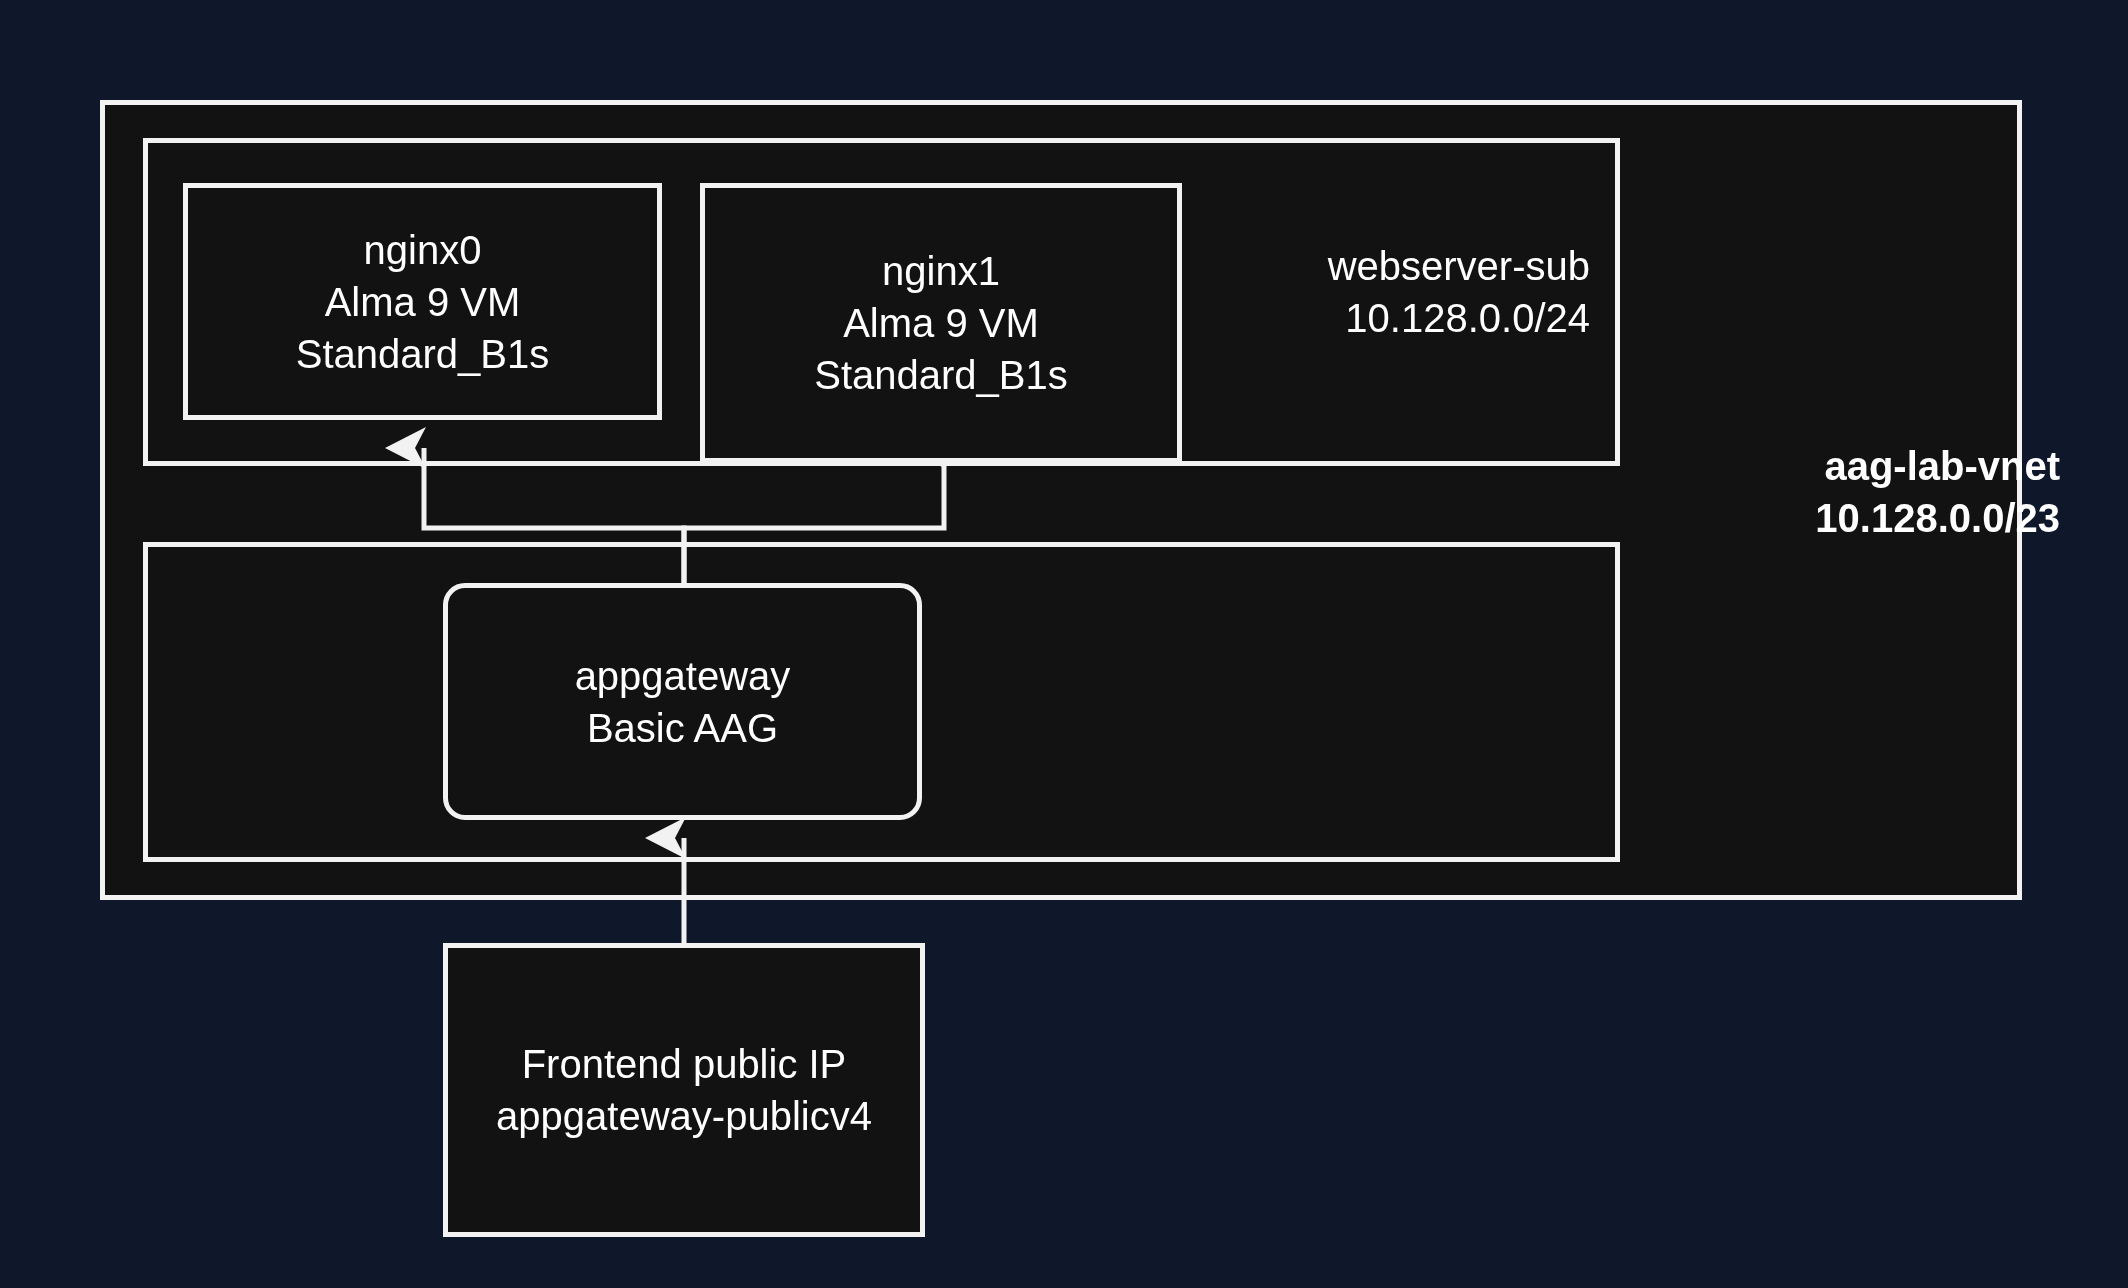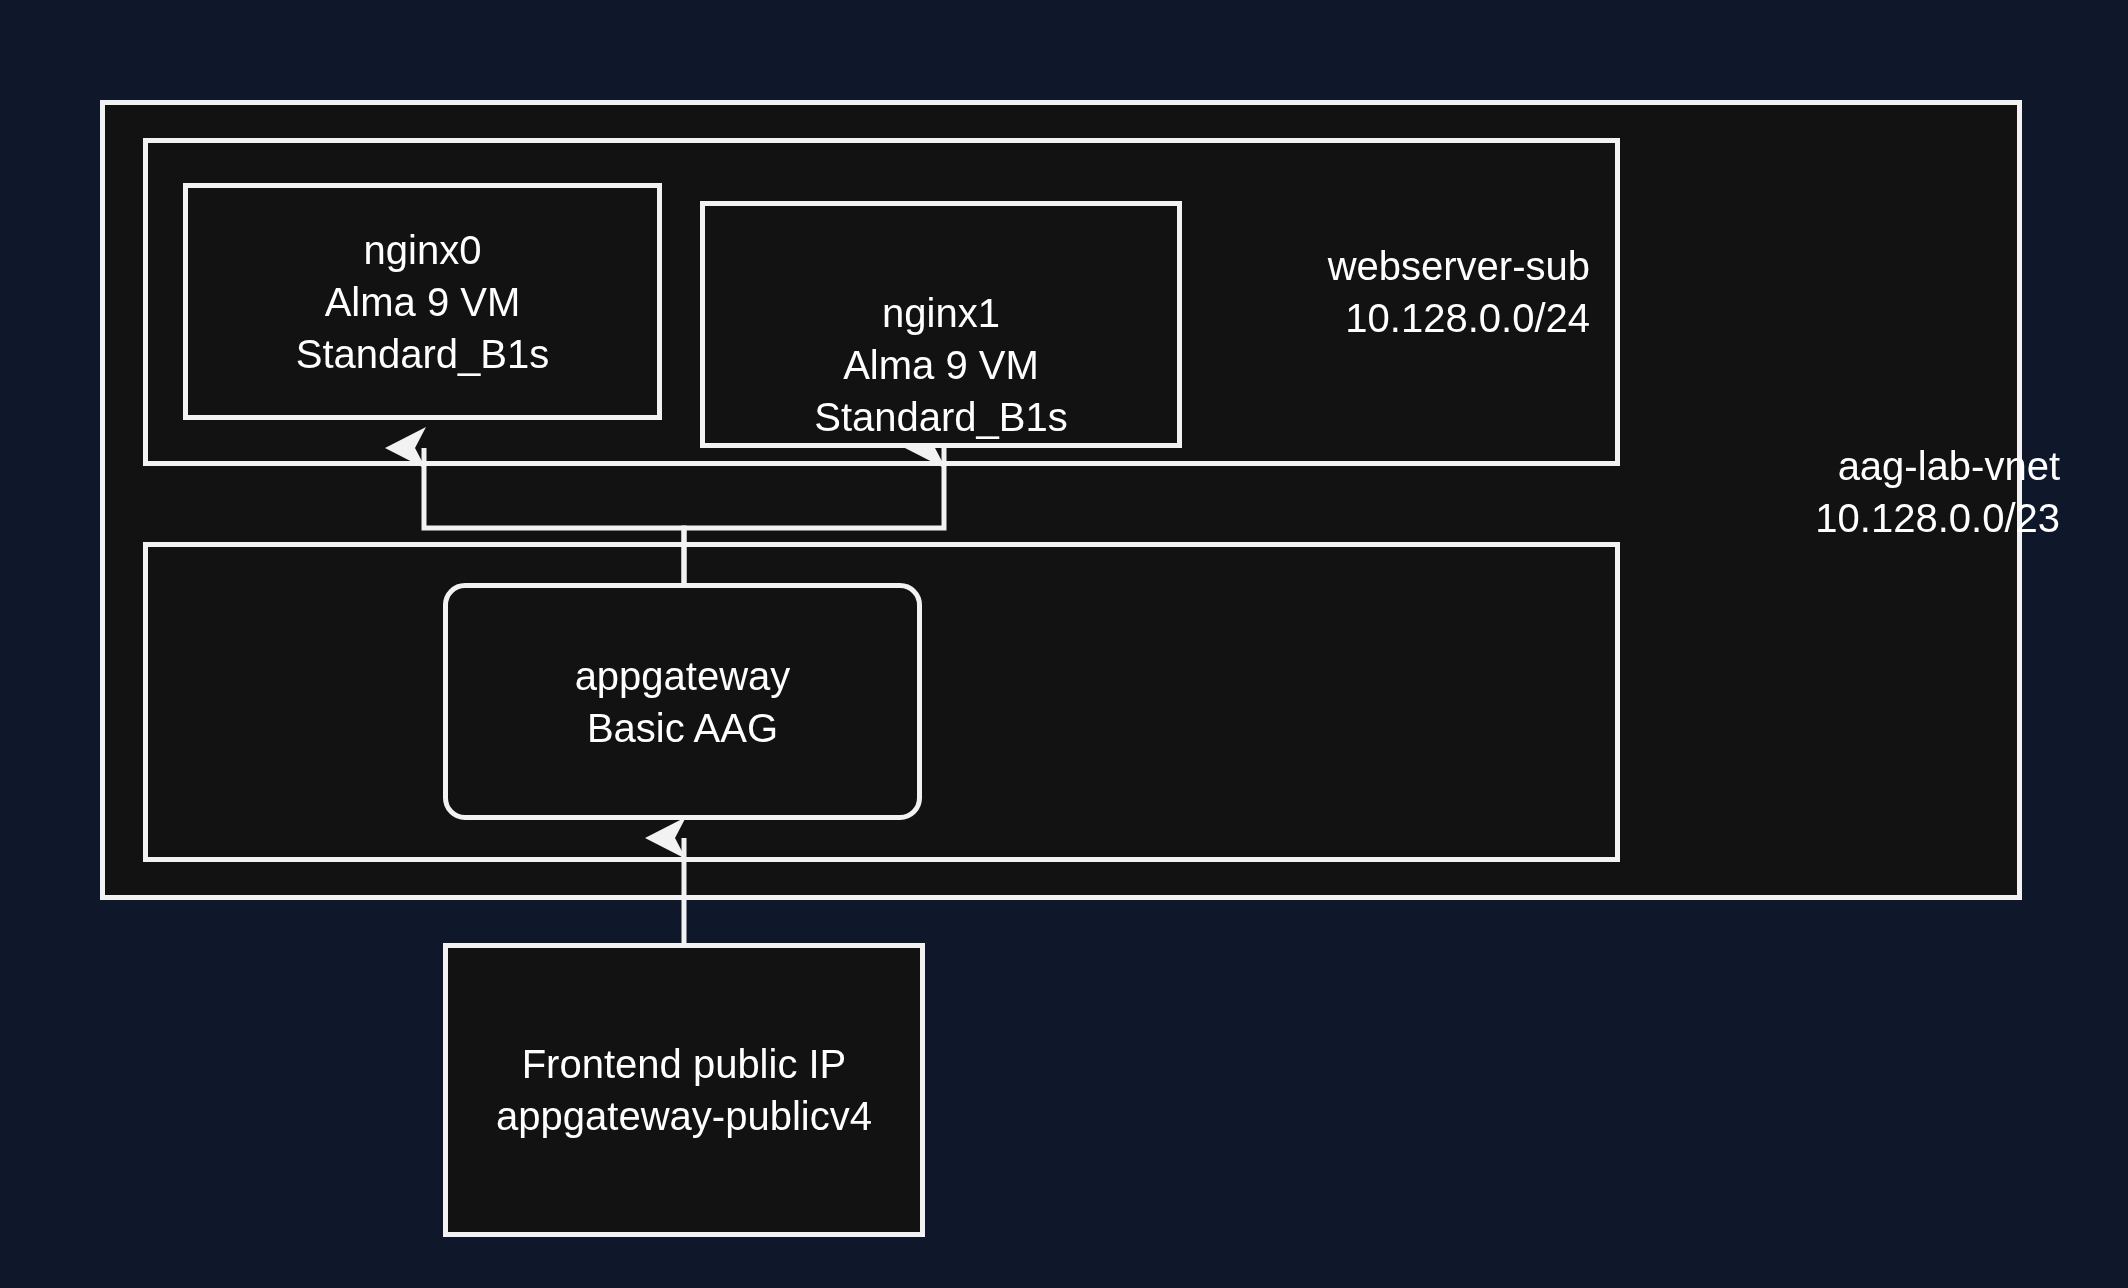--- a/index.html
+++ b/index.html
@@ -57,24 +57,23 @@
 
   
   #nginx0-box {
     left: 183px;
     top: 183px;
     width: 479px;
     height: 237px;
   }
   #nginx1-box {
     left: 700px;
-    top: 201px;
+    top: 183px;
     width: 482px;
-    height: 247px;
-    justify-content: flex-end;
+    height: 280px;
   }
   #appgateway-box {
     left: 443px;
     top: 583px;
     width: 479px;
     height: 237px;
     border-radius: 22px;
   }
   #public-ip-box {
     left: 443px;
@@ -99,20 +98,21 @@
   }
   #gateway-subnet-label {
     left: 1190px;
     top: 645px;
     width: 400px;
   }
   #vnet-label {
     left: 1660px;
     top: 440px;
     width: 400px;
+    font-weight: bold;
   }
 
   .node-text {
     color: #ffffff;
     text-align: center;
     line-height: 1.30;
     font-size: 40px;
     white-space: pre;
     pointer-events: none;
   }

